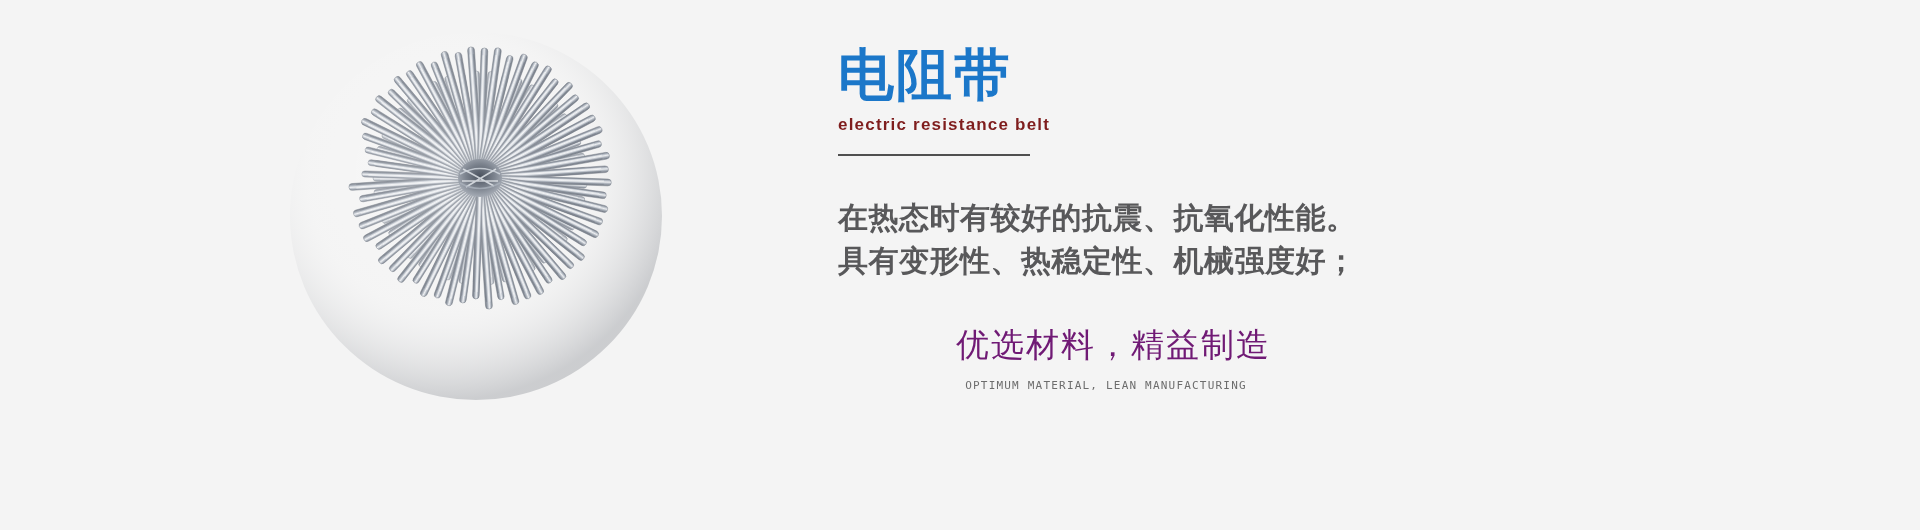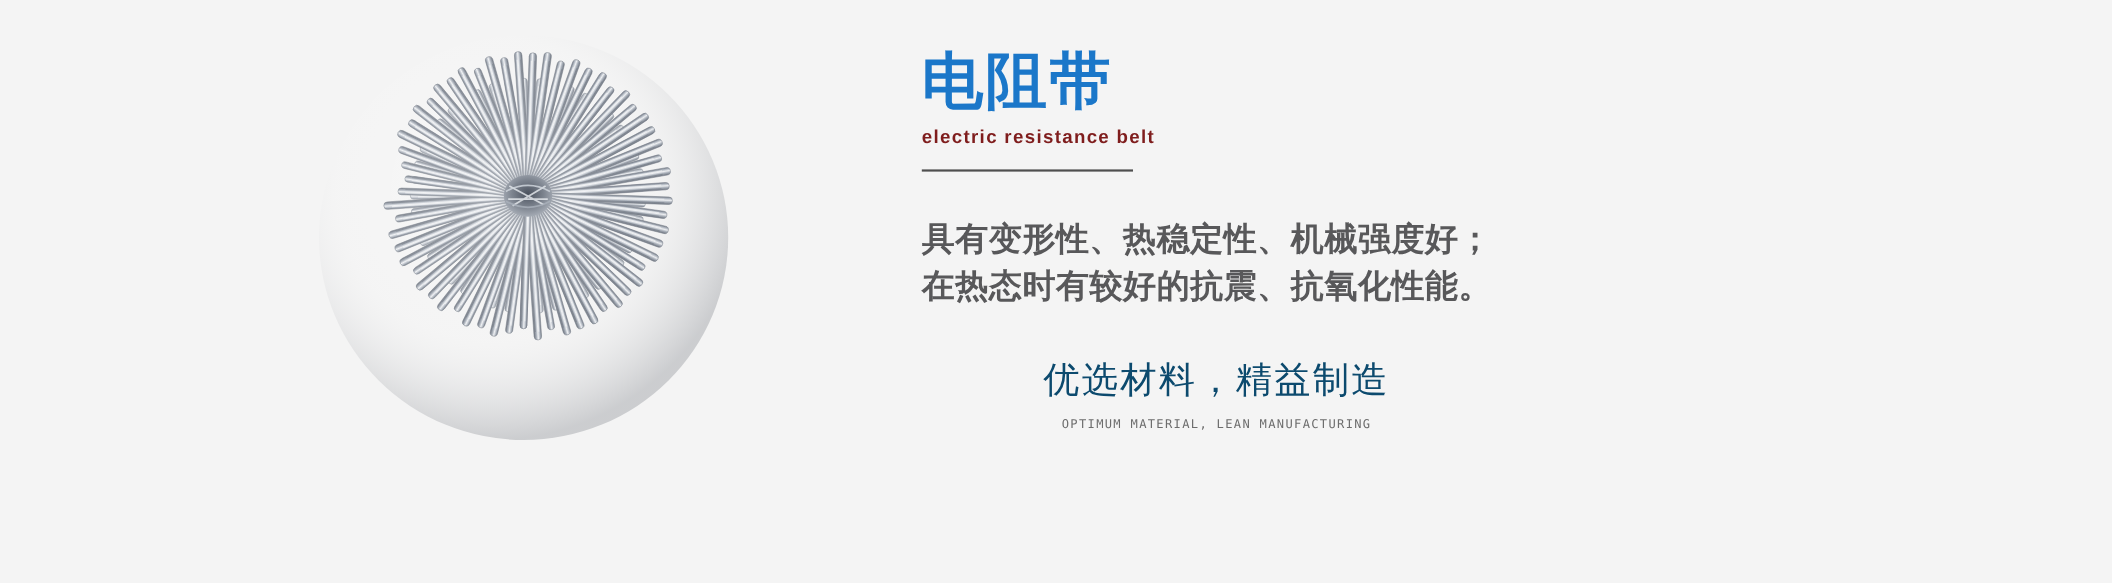--- a/index.html
+++ b/index.html
@@ -98,23 +98,24 @@
     left: 103px;
     top: 281px;
     text-align: center;
     width: 330px;
   }
   .slogan-cn {
     font-family: "DejaVu Sans", "Liberation Sans", sans-serif;
     font-size: 33px;
     line-height: 40px;
     font-weight: 400;
-    color: #0c4a6e;
+    color: #701a75;
     letter-spacing: 2px;
     white-space: nowrap;
+    text-align: right;
   }
   .slogan-en {
     font-family: "DejaVu Sans Mono", "Liberation Mono", monospace;
     font-size: 11px;
     line-height: 16px;
     font-weight: 400;
     color: #6d6d6d;
     letter-spacing: 1.2px;
     margin-top: 13px;
     white-space: nowrap;
@@ -291,22 +292,22 @@
 
   <div class="text-col">
 
     <div class="title-block">
       <div class="main-title">电阻带</div>
       <div class="sub-title">electric resistance belt</div>
       <div class="divider"></div>
     </div>
 
     <div class="body-copy">
+      <span class="line">在热态时有较好的抗震、抗氧化性能。</span>
       <span class="line">具有变形性、热稳定性、机械强度好；</span>
-      <span class="line">在热态时有较好的抗震、抗氧化性能。</span>
     </div>
 
     <div class="slogan-block">
       <div class="slogan-cn">优选材料，精益制造</div>
       <div class="slogan-en">OPTIMUM MATERIAL, LEAN MANUFACTURING</div>
     </div>
 
   </div>
 </div>
 

